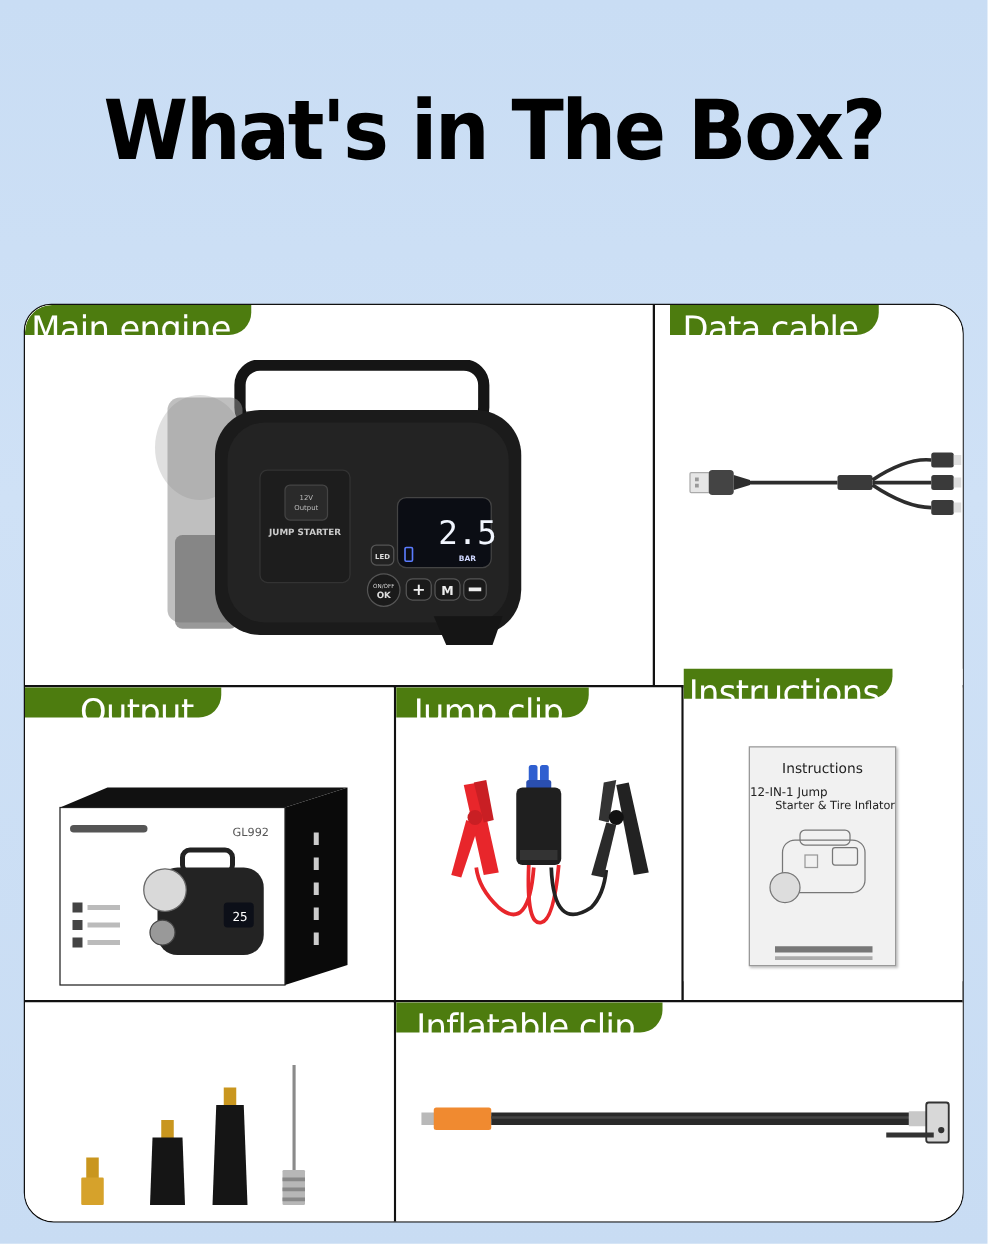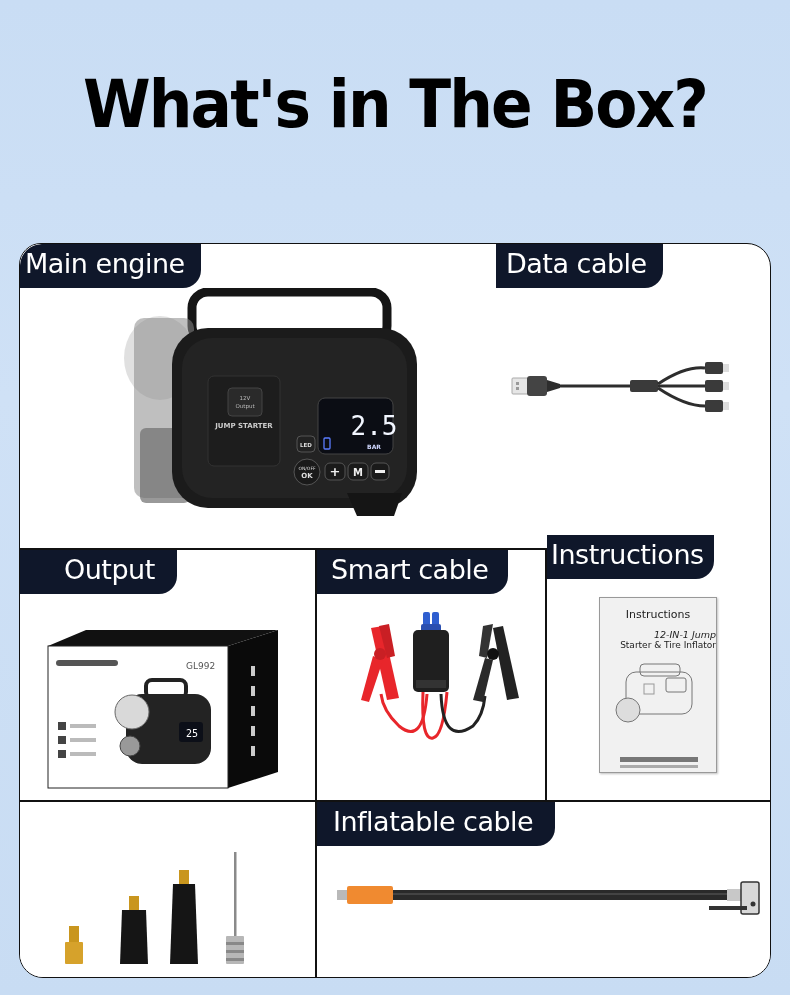--- a/index.html
+++ b/index.html
@@ -21,23 +21,23 @@
     border-radius: 22px 24px 24px 24px;
     overflow: hidden;
   }
   .cell {
     position: absolute; background: #fff;
   }
   .vline { position: absolute; width: 1.5px; background: #111; }
   .hline { position: absolute; height: 1.5px; background: #111; }
   .tab {
     position: absolute; left: 0; top: 0;
-    background: #0f172a; color: #fff;
+    background: #4d7c0f; color: #fff;
     font-family: "DejaVu Sans", sans-serif;
-    font-size: 27px; height: 44px; line-height: 40px;
+    font-size: 27px; height: 24px; line-height: 40px;
     padding: 0 16px 0 5px;
     border-bottom-right-radius: 18px;
     white-space: nowrap;
     letter-spacing: -0.5px;
   }
   .tab.first { border-top-left-radius: 22px; }
   .art { position: absolute; }
   svg { display: block; }
 </style>
 </head>
@@ -88,21 +88,21 @@
         <rect x="213" y="175" width="20" height="17" rx="5" fill="#1a1a1a" stroke="#555"></rect>
         <text x="223" y="188" font-family="DejaVu Sans, sans-serif" font-size="13" font-weight="bold" fill="#eee" text-anchor="middle">+</text>
         <rect x="236" y="175" width="20" height="17" rx="5" fill="#1a1a1a" stroke="#555"></rect>
         <text x="246" y="188" font-family="DejaVu Sans, sans-serif" font-size="10" font-weight="bold" fill="#eee" text-anchor="middle">M</text>
         <rect x="259" y="175" width="18" height="17" rx="5" fill="#1a1a1a" stroke="#555"></rect>
         <rect x="263" y="182" width="10" height="3" fill="#eee"></rect>
       </svg>
     </div>
   </div>
 
-  <div class="cell" style="left:476px; top:0; width:248px; height:304px;">
+  <div class="cell" style="left:516px; top:0; width:248px; height:304px;">
     <div class="tab" style="padding-left:10px;">Data cable</div>
     <div class="art" style="left:14px; top:112px;">
       <svg width="222" height="60" viewBox="0 0 222 60">
         <rect x="2" y="22" width="16" height="16" rx="1" fill="#e6e6e6" stroke="#aaa"></rect>
         <rect x="6" y="26" width="3" height="3" fill="#999"></rect>
           <rect x="6" y="31" width="3" height="3" fill="#999"></rect>
         <rect x="17" y="20" width="20" height="20" rx="3" fill="#444"></rect>
         <path d="M37 24 L50 28 L50 32 L37 36 Z" fill="#2d2d2d"></path>
         <line x1="50" y1="30" x2="120" y2="30" stroke="#2d2d2d" stroke-width="3"></line>
         <rect x="120" y="24" width="28" height="12" rx="2" fill="#3a3a3a"></rect>
@@ -147,21 +147,21 @@
         <rect x="205" y="42" width="4" height="10" fill="#ccc"></rect>
         <rect x="205" y="62" width="4" height="10" fill="#ccc"></rect>
         <rect x="205" y="82" width="4" height="10" fill="#ccc"></rect>
         <rect x="205" y="102" width="4" height="10" fill="#ccc"></rect>
         <rect x="205" y="122" width="4" height="10" fill="#ccc"></rect>
       </svg>
     </div>
   </div>
 
   <div class="cell" style="left:297px; top:306px; width:228px; height:250px;">
-    <div class="tab" style="padding-left:14px; padding-right:20px;">Smart cable</div>
+    <div class="tab" style="padding-left:14px; padding-right:20px;">Jump clip</div>
     <div class="art" style="left:26px; top:56px;">
       <svg width="180" height="140" viewBox="0 0 180 140">
 
         <rect x="80" y="6" width="7" height="14" rx="2" fill="#2f5fd0"></rect>
         <rect x="89" y="6" width="7" height="14" rx="2" fill="#2f5fd0"></rect>
         <rect x="78" y="18" width="20" height="8" rx="2" fill="#2a4fb0"></rect>
 
         <rect x="70" y="24" width="36" height="62" rx="5" fill="#1f1f1f"></rect>
         <rect x="73" y="74" width="30" height="8" fill="#333"></rect>
 
@@ -180,21 +180,21 @@
         <path d="M130 94 L142 52 L150 54 L140 96 Z" fill="#2a2a2a"></path>
         <circle cx="150" cy="48" r="6" fill="#111"></circle>
       </svg>
     </div>
   </div>
 
   <div class="cell" style="left:527px; top:291px; width:225px; height:250px;">
     <div class="tab" style="padding-left:4px; padding-right:10px;">Instructions</div>
     <div class="art" style="left:52px; top:62px; width:118px; height:176px; background:#f1f1f1; border:1px solid #999; box-shadow: 1px 1px 2px rgba(0,0,0,0.25);">
       <div style="margin-top:10px; text-align:center; font-size:11px; color:#222;">Instructions</div>
-      <div style="margin-top:8px; text-align:right; font-size:9.5px; color:#222;font-style:italic;">12-IN-1 Jump</div>
+      <div style="margin-top:8px; text-align:left; font-size:9.5px; color:#222;">12-IN-1 Jump</div>
       <div style="text-align:right; font-size:9px; color:#222;">Starter &amp; Tire Inflator</div>
       <svg width="118" height="80" viewBox="0 0 118 80" style="margin-top:4px;">
         <rect x="26" y="18" width="66" height="42" rx="10" fill="none" stroke="#777" stroke-width="1"></rect>
         <rect x="40" y="10" width="40" height="12" rx="4" fill="none" stroke="#777"></rect>
         <circle cx="28" cy="56" r="12" fill="#ddd" stroke="#777"></circle>
         <rect x="66" y="24" width="20" height="14" rx="2" fill="none" stroke="#777"></rect>
         <rect x="44" y="30" width="10" height="10" fill="none" stroke="#999"></rect>
       </svg>
       <div style="position:absolute; left:20px; bottom:10px; width:78px; height:5px; background:#777;"></div>
       <div style="position:absolute; left:20px; bottom:4px; width:78px; height:3px; background:#aaa;"></div>
@@ -217,21 +217,21 @@
         <rect x="174" y="2" width="2.5" height="86" fill="#8a8a8a"></rect>
         <rect x="166" y="86" width="18" height="28" rx="1" fill="#b7b7b7"></rect>
         <rect x="166" y="92" width="18" height="3" fill="#888"></rect>
         <rect x="166" y="100" width="18" height="3" fill="#888"></rect>
         <rect x="166" y="108" width="18" height="3" fill="#888"></rect>
       </svg>
     </div>
   </div>
 
   <div class="cell" style="left:297px; top:558px; width:455px; height:177px;">
-    <div class="tab" style="padding-left:16px; padding-right:22px;">Inflatable cable</div>
+    <div class="tab" style="padding-left:16px; padding-right:22px;">Inflatable clip</div>
     <div class="art" style="left:20px; top:78px;">
       <svg width="430" height="40" viewBox="0 0 430 40">
         <rect x="0" y="10" width="12" height="10" fill="#b9b9b9"></rect>
         <rect x="10" y="6" width="46" height="18" rx="2" fill="#f08a30"></rect>
         <rect x="56" y="10" width="340" height="10" fill="#2a2a2a"></rect>
         <rect x="56" y="13" width="340" height="2" fill="#444"></rect>
         <rect x="390" y="9" width="18" height="12" fill="#c8c8c8"></rect>
         <rect x="404" y="2" width="18" height="32" rx="2" fill="#d8d8d8" stroke="#333" stroke-width="1.5"></rect>
         <path d="M372 26 L410 26 L410 30 L372 30 Z" fill="#333"></path>
         <circle cx="416" cy="24" r="2.5" fill="#333"></circle>

